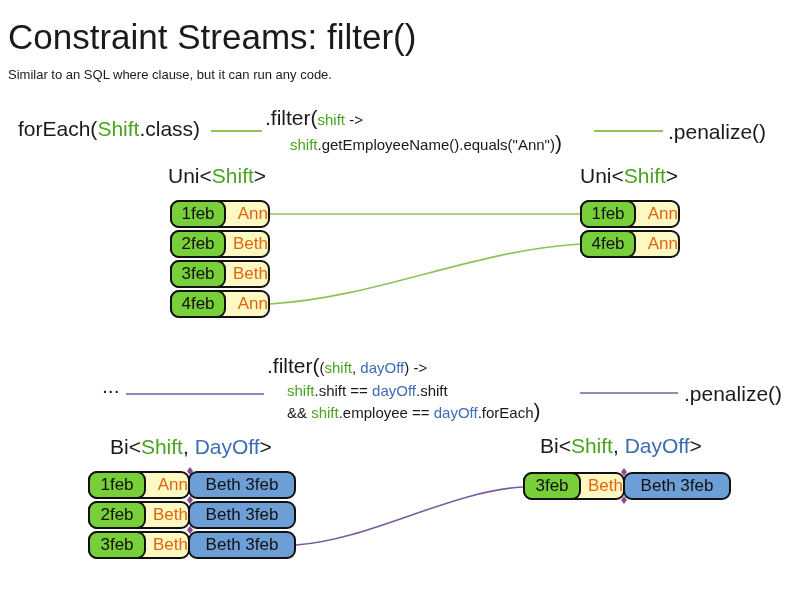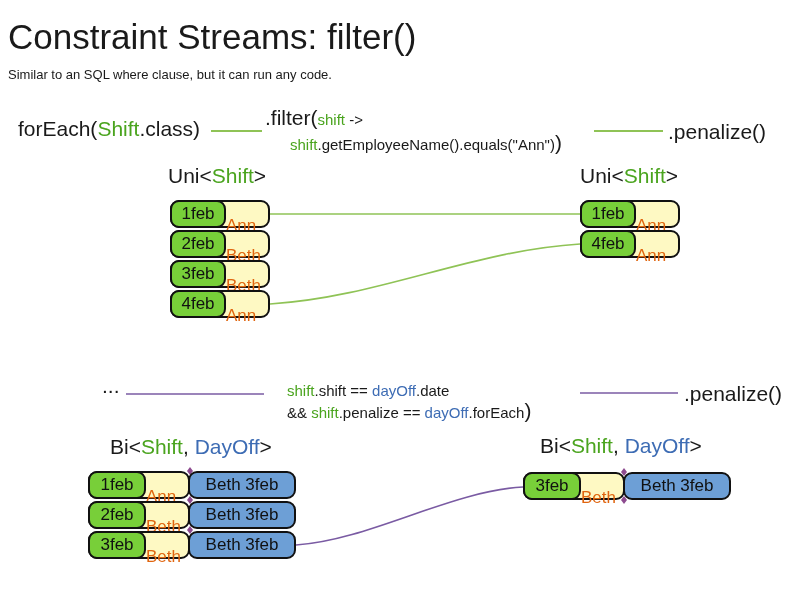--- a/index.html
+++ b/index.html
@@ -21,21 +21,21 @@
 
   .row { position:absolute; height:28px; box-sizing:border-box;
          background:#fef9c3; border:2px solid #111; border-radius:9px; }
   .uni-row { width:100px; }
   .bi-green { width:102px; }
   .date-box { position:absolute; left:-2px; top:-2px; height:28px; box-sizing:border-box;
               background:#78cf39; border:2px solid #111; border-radius:9px;
               font-size:17px; line-height:23px; text-align:center; color:#111; }
   .uni-row .date-box { width:56px; }
   .bi-green .date-box { width:58px; }
-  .row-name { position:absolute; top:12px; bottom:0; right:0; text-align:left;
+  .row-name { position:absolute; top:0; bottom:0; right:0; text-align:right;
               font-size:17px; line-height:24px; color:#e0650f; }
   .uni-row .row-name { left:54px; }
   .bi-green .row-name { left:56px; }
   .bi-blue { position:absolute; width:108px; height:28px; box-sizing:border-box;
              background:#6d9fd6; border:2px solid #111; border-radius:9px;
              font-size:17px; line-height:24px; text-align:center; color:#111; }
 </style>
 </head>
 <body>
 
@@ -102,25 +102,28 @@
     <span class="date-box">1feb</span>
     <span class="row-name">Ann</span>
   </div>
   <div class="row uni-row" style="left:580px; top:230px">
     <span class="date-box">4feb</span>
     <span class="row-name">Ann</span>
   </div>
 
   <div class="abs big" style="left:102px; top:373px">...</div>
 
+  <div class="abs big" style="left:267px; top:353px">
+    <span>.filter(</span><span class="small">(</span><span class="small green-t">shift</span><span class="small">, </span><span class="small blue-t">dayOff</span><span class="small">)</span><span class="small"> -&gt;</span>
+  </div>
   <div class="abs small" style="left:287px; top:382px">
-    <span class="green-t">shift</span><span>.shift == </span><span class="blue-t">dayOff</span><span>.date</span>
+    <span class="green-t">shift</span><span>.shift == </span><span class="blue-t">dayOff</span><span>.shift</span>
   </div>
   <div class="abs small" style="left:287px; top:404px">
-    <span>&amp;&amp; </span><span class="green-t">shift</span><span>.penalize == </span><span class="blue-t">dayOff</span><span>.forEach</span><span class="bigp">)</span>
+    <span>&amp;&amp; </span><span class="green-t">shift</span><span>.employee == </span><span class="blue-t">dayOff</span><span>.forEach</span><span class="bigp">)</span>
   </div>
 
   <div class="abs big" style="left:684px; top:381px">.penalize()</div>
 
   <div class="abs big" style="left:110px; top:434px">
     <span>Bi&lt;</span><span class="green-t">Shift</span><span>, </span><span class="blue-t">DayOff</span><span>&gt;</span>
   </div>
   <div class="abs big" style="left:540px; top:433px">
     <span>Bi&lt;</span><span class="green-t">Shift</span><span>, </span><span class="blue-t">DayOff</span><span>&gt;</span>
   </div>

